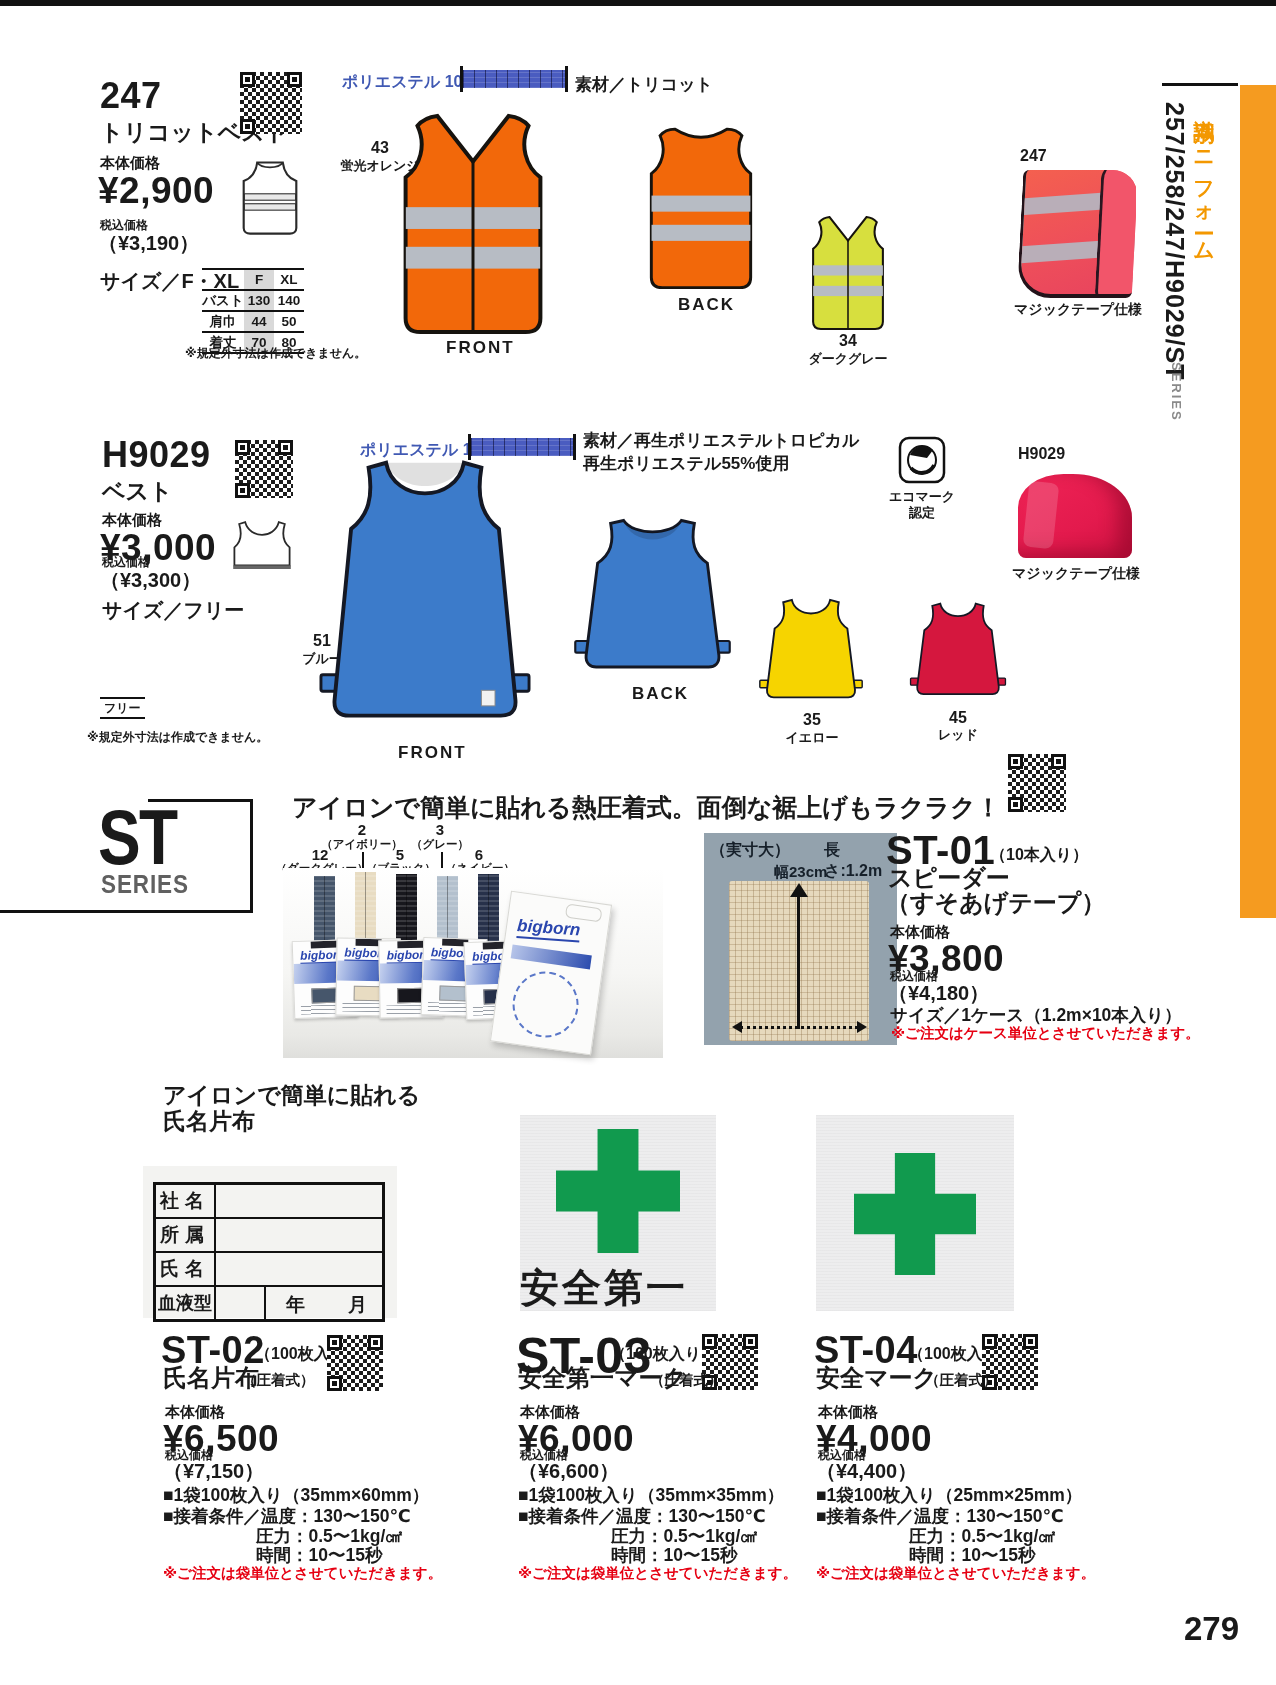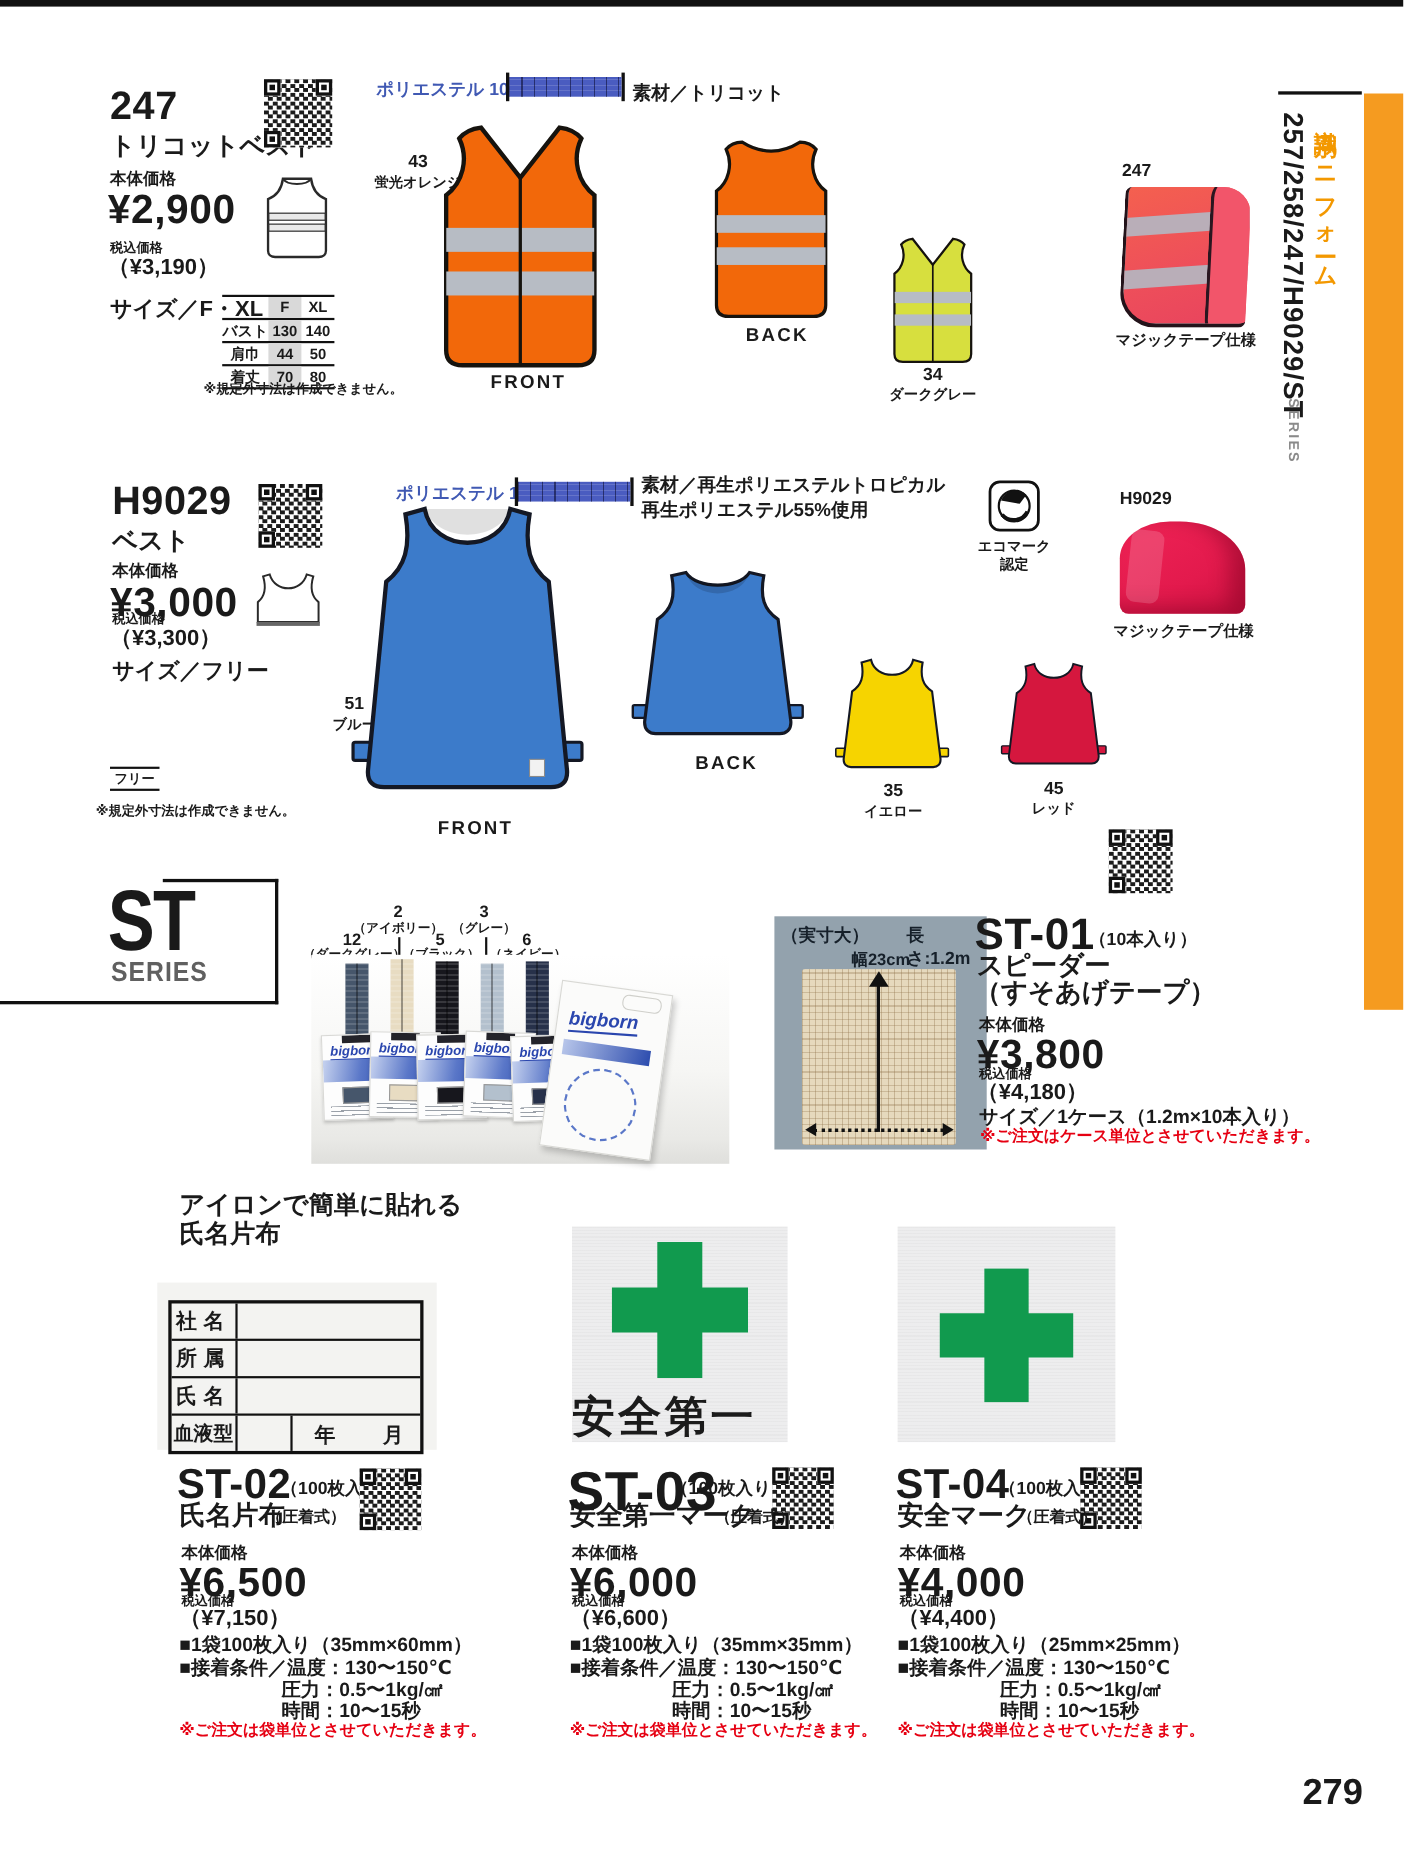--- a/index.html
+++ b/index.html
@@ -268,20 +268,21 @@
     <div class="abs" style="left:10px;top:14px;width:30px;height:66px;background:rgba(255,255,255,.16);border-radius:8px;transform:rotate(6deg);"></div>
   </div>
   <div class="abs caption" style="left:1012px;top:566px;">マジックテープ仕様</div>
 
   <div class="abs" style="left:148px;top:799px;width:105px;height:3px;background:#111;"></div>
   <div class="abs" style="left:250px;top:799px;width:3px;height:114px;background:#111;"></div>
   <div class="abs" style="left:0;top:910px;width:253px;height:3px;background:#111;"></div>
   <div class="abs" style="left:98px;top:798px;font-size:78px;font-weight:bold;line-height:1;letter-spacing:-2px;transform:scaleX(.82);transform-origin:left top;">ST</div>
   <div class="abs" style="left:101px;top:872px;font-size:25px;font-weight:bold;color:#606060;letter-spacing:1px;transform:scaleX(.9);transform-origin:left top;line-height:1;">SERIES</div>
 
+  <div class="abs" style="left:292px;top:795px;font-size:25px;font-weight:bold;line-height:1;white-space:nowrap;">アイロンで簡単に貼れる熱圧着式。面倒な裾上げもラクラク！</div>
 
   <div class="tl-num" style="left:362px;top:822px;">2</div>
   <div class="tl-name" style="left:362px;top:839px;">（アイボリー）</div>
   <div class="tl-num" style="left:440px;top:822px;">3</div>
   <div class="tl-name" style="left:440px;top:839px;">（グレー）</div>
   <div class="tl-num" style="left:320px;top:847px;">12</div>
   <div class="tl-name" style="left:322px;top:863px;">（ダークグレー）</div>
   <div class="tl-num" style="left:400px;top:847px;">5</div>
   <div class="tl-name" style="left:401px;top:863px;">（ブラック）</div>
   <div class="tl-num" style="left:479px;top:847px;">6</div>

